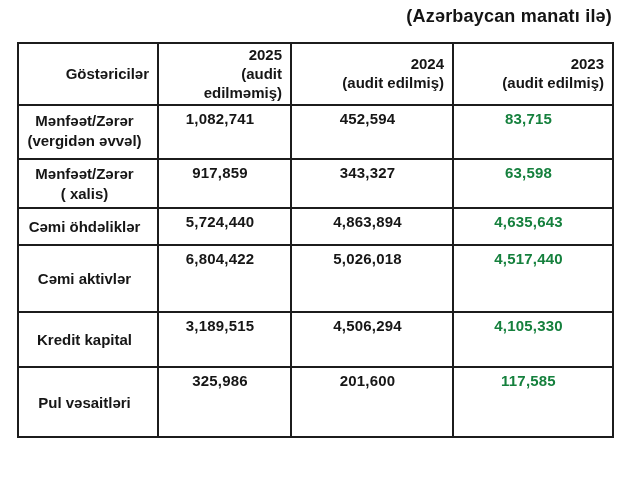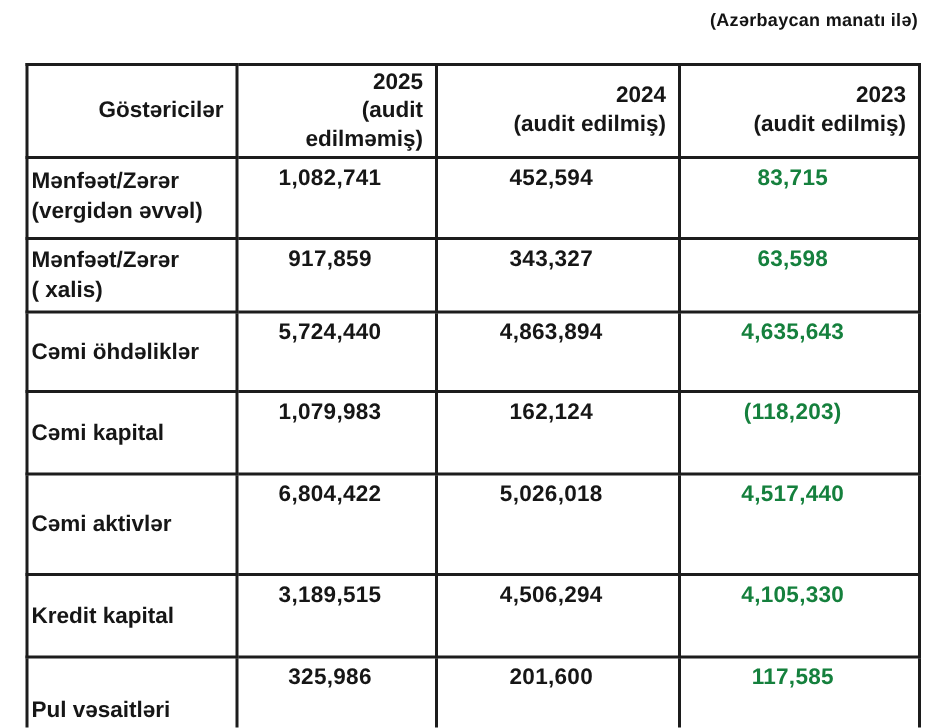--- a/index.html
+++ b/index.html
@@ -12,21 +12,21 @@
     height: 485px;
     font-family: "Liberation Sans", "DejaVu Sans", sans-serif;
     color: #161616;
     overflow: hidden;
     position: relative;
   }
   .doc-note {
     position: absolute;
     top: 6px;
     right: 8px;
-    font-size: 12px;
+    font-size: 18px;
     font-weight: bold;
     letter-spacing: 0.2px;
     color: #141414;
   }
   table.fin-table {
     position: absolute;
     left: 17px;
     top: 42px;
     width: 595px;
     border-collapse: collapse;
@@ -43,21 +43,21 @@
     vertical-align: middle;
     padding: 2px 8px 2px 2px;
     line-height: 1.25;
     font-size: 15px;
   }
   .fin-table th.indicator-head {
     padding-right: 8px;
     margin-left: 17px;
   }
   .label-cell {
-    text-align: left;
+    text-align: center;
     vertical-align: middle;
     padding: 2px 9px 2px 2px;
     line-height: 1.3;
     font-size: 15px;
   }
   .num-cell {
     text-align: center;
     vertical-align: top;
     padding: 4px 11px 0 2px;
     font-size: 15px;
@@ -107,33 +107,27 @@
     <tr style="height:49px">
       <td class="label-cell" style="vertical-align:top; padding-top:4px;">
         <div>Mənfəət/Zərər</div>
         <div>( xalis)</div>
       </td>
       <td class="num-cell">917,859</td>
       <td class="num-cell">343,327</td>
       <td class="num-cell y2023">63,598</td>
     </tr>
 
-    <tr style="height:53px">
+    <tr style="height:37px">
       <td class="label-cell">Cəmi öhdəliklər</td>
       <td class="num-cell">5,724,440</td>
       <td class="num-cell">4,863,894</td>
       <td class="num-cell y2023">4,635,643</td>
     </tr>
 
-    <tr style="height:55px">
-      <td class="label-cell">Cəmi kapital</td>
-      <td class="num-cell">1,079,983</td>
-      <td class="num-cell">162,124</td>
-      <td class="num-cell y2023">(118,203)</td>
-    </tr>
 
     <tr style="height:67px">
       <td class="label-cell">Cəmi aktivlər</td>
       <td class="num-cell">6,804,422</td>
       <td class="num-cell">5,026,018</td>
       <td class="num-cell y2023">4,517,440</td>
     </tr>
 
     <tr style="height:55px">
       <td class="label-cell">Kredit kapital</td>

